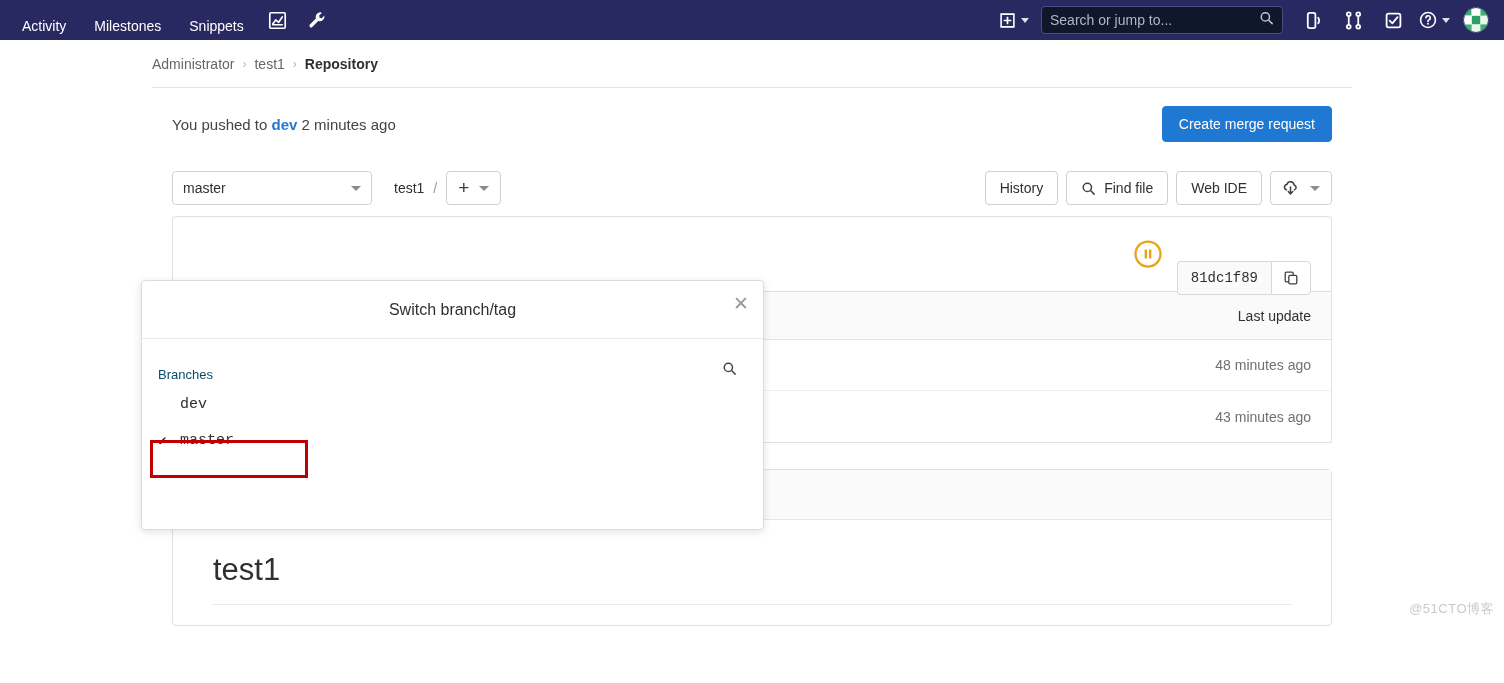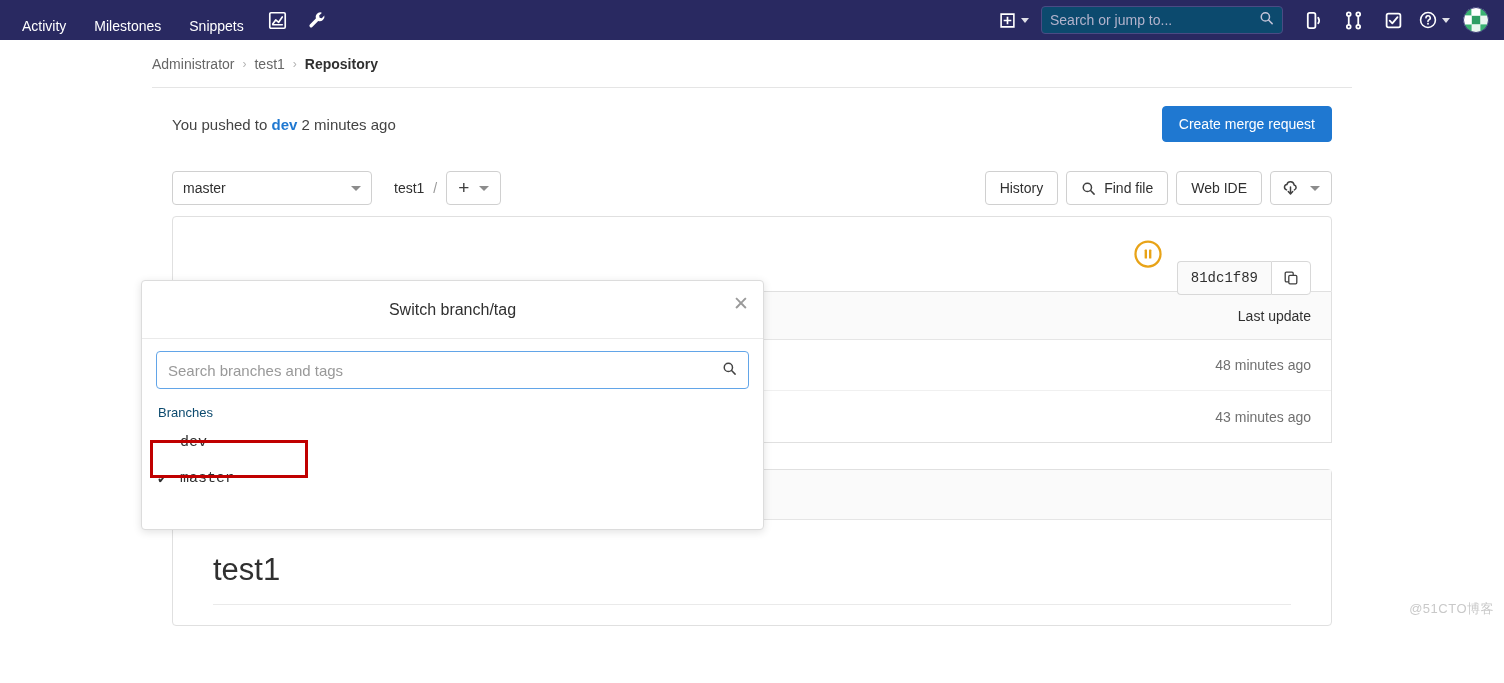--- a/index.html
+++ b/index.html
@@ -37,21 +37,21 @@
     padding: 0 6px; height: 40px;
   }
   .chevron-white {
     width: 0; height: 0;
     border-left: 4.5px solid transparent; border-right: 4.5px solid transparent;
     border-top: 5px solid rgba(255,255,255,.85);
     margin-left: 3px;
   }
   .search-box {
     width: 242px; height: 28px; margin: 0 10px 0 6px;
-    background: #0c4a6e; border: 1px solid #4b4b84; border-radius: 4px;
+    background: #0f172a; border: 1px solid #4b4b84; border-radius: 4px;
     display: flex; align-items: center; padding: 0 8px;
     position: relative; cursor: text;
   }
   .search-box .ph { color: #b3b3cc; font-size: 14px; }
   .search-box .mag { position: absolute; right: 8px; top: 50%; transform: translateY(-50%); }
 
   
   .page { width: 1504px; position: relative; background: #fff; }
   .content { width: 1200px; margin: 0 auto; padding: 0; position: relative; }
 
@@ -409,21 +409,20 @@
     </div>
 
   </div>
 
   <div class="dropdown">
     <div class="dd-head">
       <span class="dd-title">Switch branch/tag</span>
       <button class="dd-close">✕</button>
     </div>
     <div class="dd-search-wrap">
-      <input class="dd-search" type="text" placeholder="Search branches and tags" style="">
       <span class="dd-search-icon">
         <svg width="15" height="15" viewBox="0 0 16 16" fill="none" stroke="#444" stroke-width="1.6">
           <circle cx="6.8" cy="6.8" r="4.4"></circle>
             <path d="M10.2 10.2 L14 14" stroke-linecap="round"></path>
         </svg>
       </span>
     </div>
     <div class="dd-section-label">Branches</div>
     <div class="dd-item">
       <span class="check"></span>

